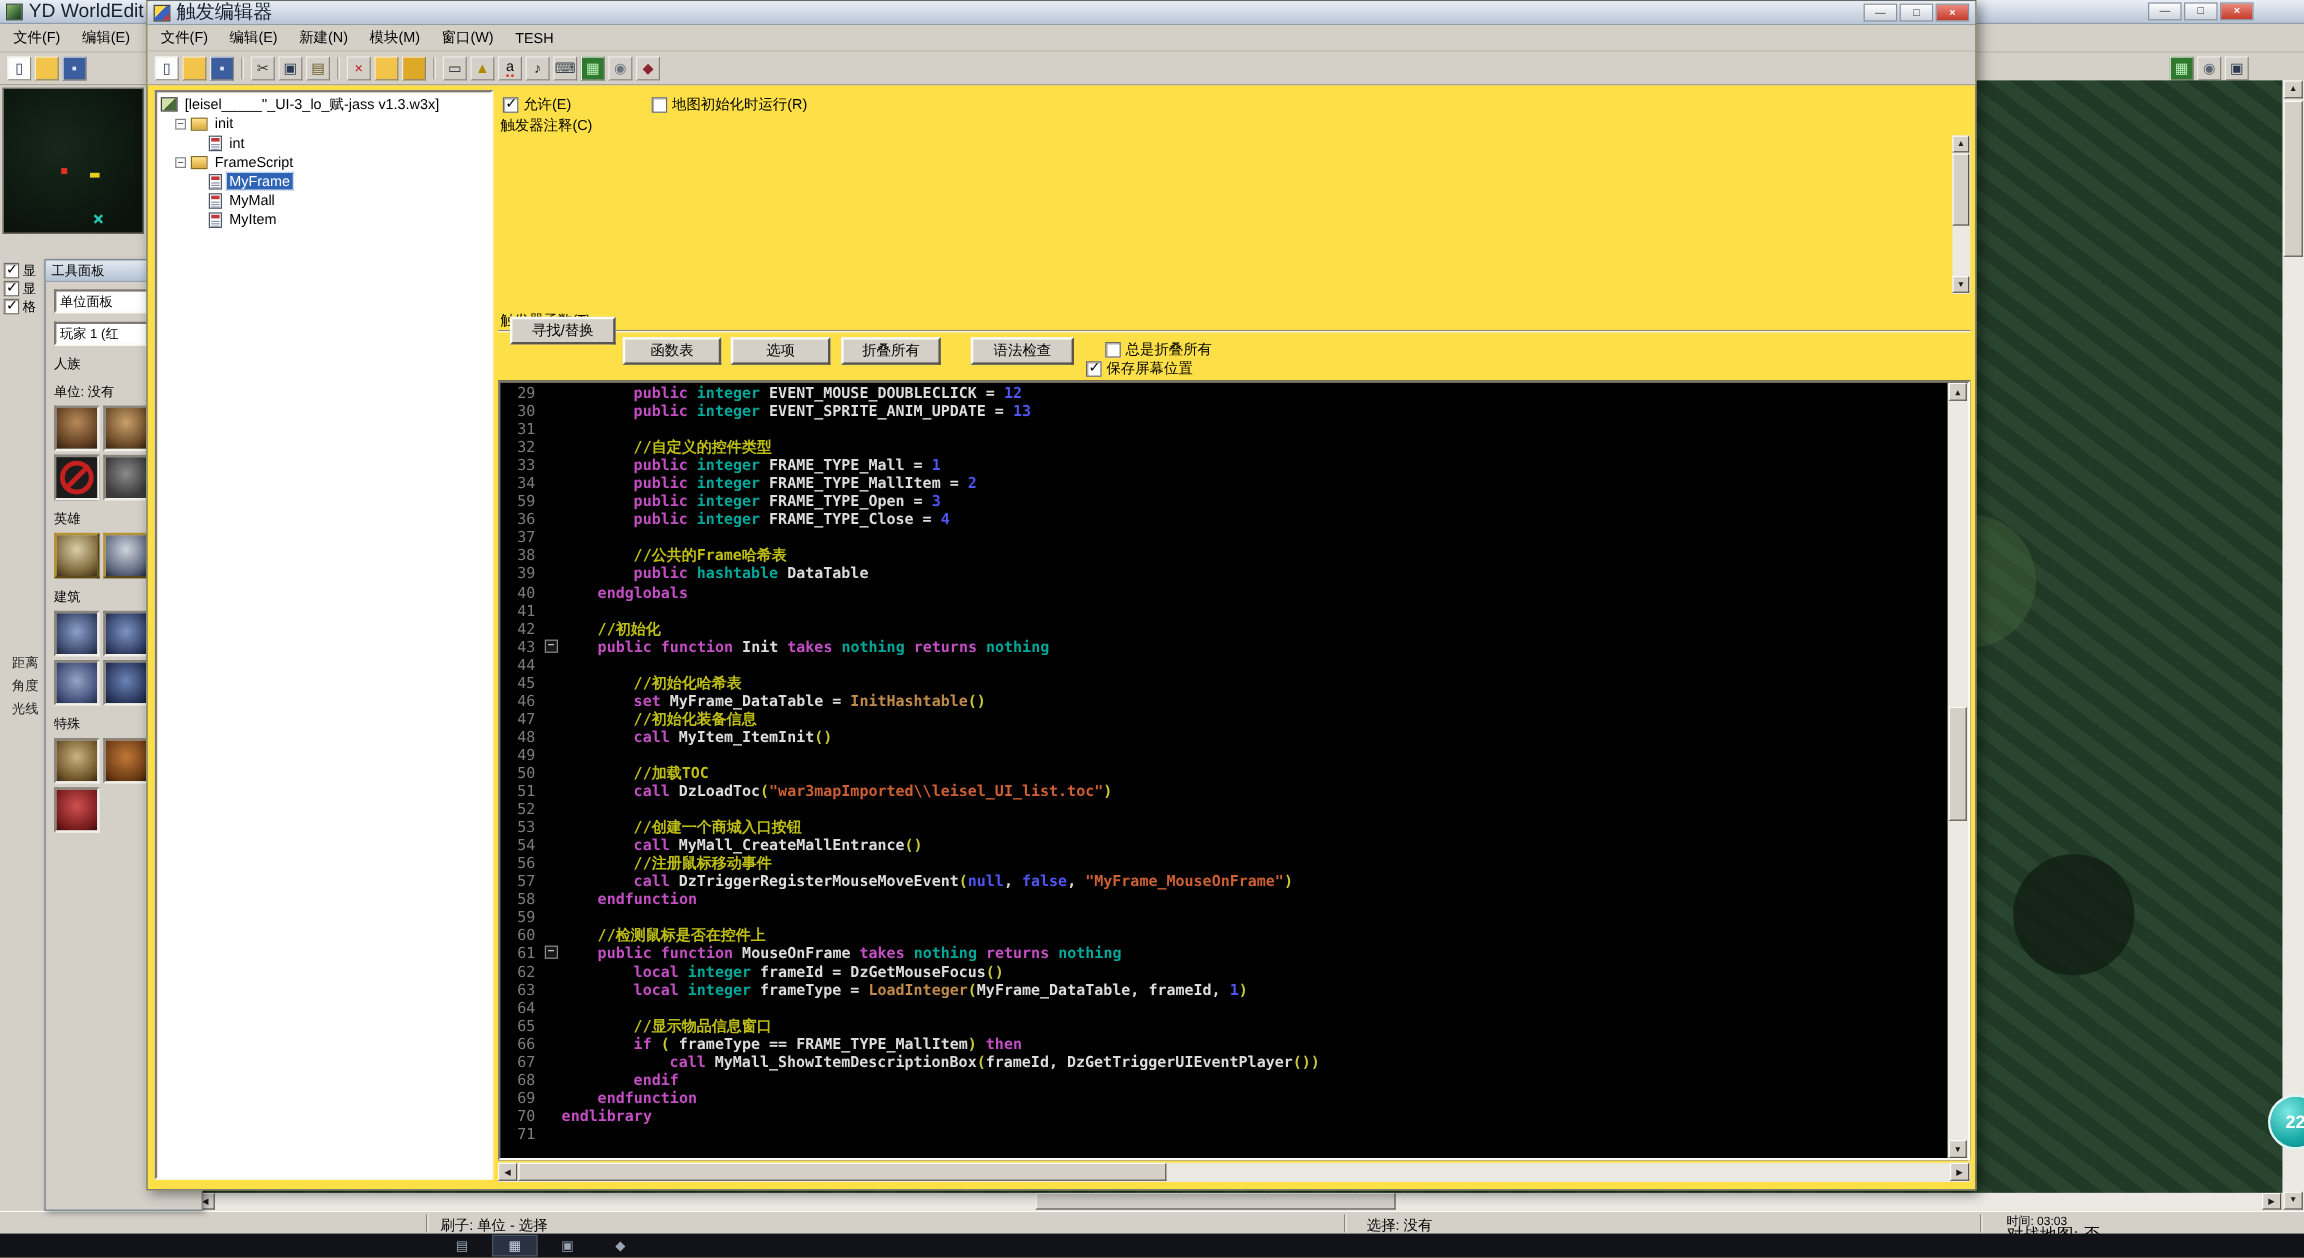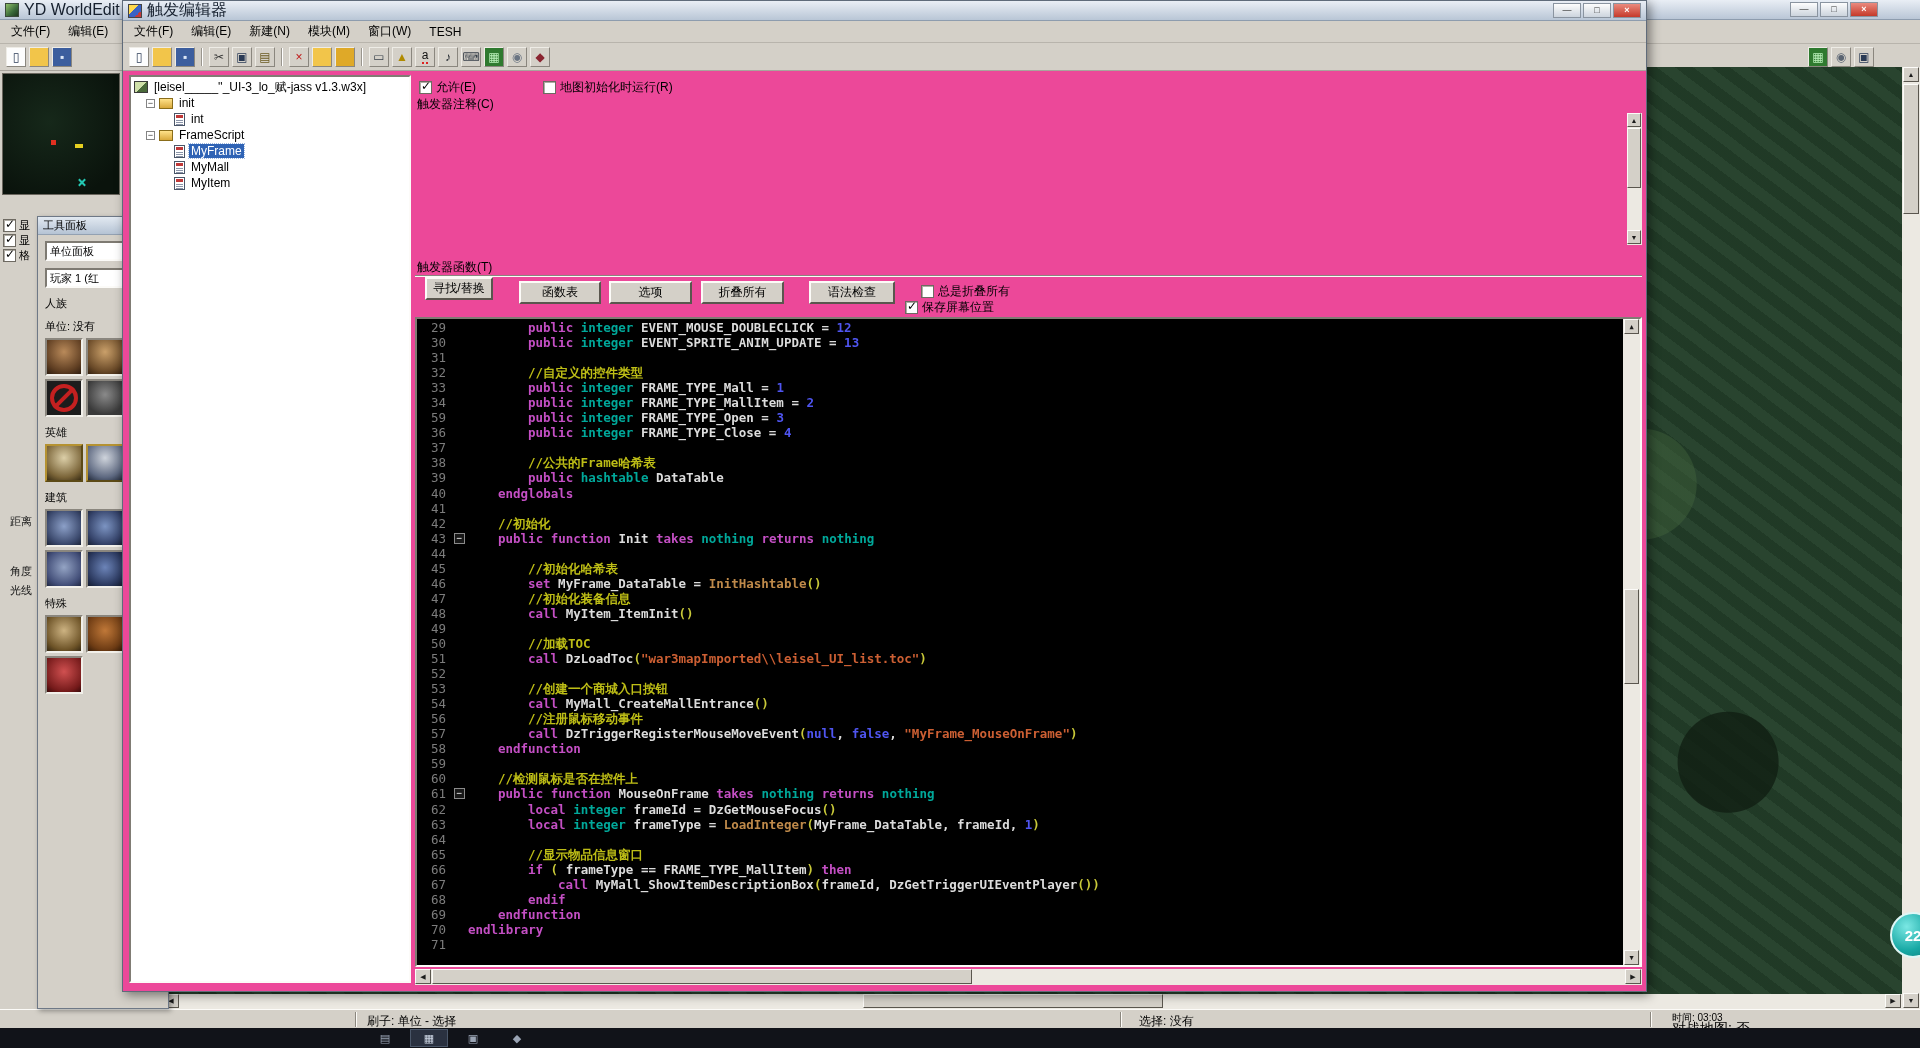--- a/index.html
+++ b/index.html
@@ -58,21 +58,21 @@
 .pi.hero-1{background:radial-gradient(circle at 50% 35%,#dccfa8,#7a6438 70%,#382c14);border-color:#b59232 #5c4a16 #5c4a16 #b59232}
 .pi.hero-2{background:radial-gradient(circle at 50% 35%,#cfd4dc,#5d6880 70%,#242c3c);border-color:#b59232 #5c4a16 #5c4a16 #b59232}
 .pi.bld-1{background:radial-gradient(circle at 50% 45%,#8ca0c8,#3c4a6e 70%,#1c2438)}
 .pi.bld-2{background:radial-gradient(circle at 50% 45%,#7c94c2,#35436a 70%,#182034)}
 .pi.bld-3{background:radial-gradient(circle at 50% 45%,#94a4c4,#44507a 70%,#202844)}
 .pi.bld-4{background:radial-gradient(circle at 50% 45%,#6c84b8,#2c3a60 70%,#141c30)}
 .pi.spc-1{background:radial-gradient(circle at 50% 40%,#cdb382,#6e5428 72%,#352812)}
 .pi.spc-2{background:radial-gradient(circle at 50% 40%,#c07838,#6e3c14 72%,#351c08)}
 .pi.spc-3{background:radial-gradient(circle at 50% 40%,#d05050,#741a1a 75%,#380a0a)}
 
-#trigger-window{left:122px;top:0;width:1525px;height:992px;background:#ec4899;border:1px solid #5f6b7a;box-shadow:3px 3px 10px rgba(0,0,0,.45);position:absolute;z-index:20}
+#trigger-window{left:122px;top:0;width:1525px;height:992px;background:#fde047;border:1px solid #5f6b7a;box-shadow:3px 3px 10px rgba(0,0,0,.45);position:absolute;z-index:20}
 .te-ico{width:14px;height:14px;margin:0 5px;flex:none;background:linear-gradient(135deg,#ffd94a 0 40%,#3a62c4 40% 75%,#c43a3a 75%);border:1px solid #444}
 
 #tree-panel{position:absolute;left:6px;top:74px;width:282px;height:908px;background:#fff;border:2px solid;border-color:#807c74 #fcfbf8 #fcfbf8 #807c74;padding:2px 0 0 3px;font-size:12px;overflow:hidden}
 .trow{display:flex;align-items:center;height:16px;white-space:nowrap}
 .trow.lvl1{padding-left:12px}
 .trow.lvl2{padding-left:40px}
 .texp{width:9px;height:9px;border:1px solid #848484;background:#fff;font-size:9px;line-height:7px;text-align:center;margin-right:4px;color:#333;flex:none}
 .tico-map{width:14px;height:12px;background:linear-gradient(135deg,#cfe0a8 0 50%,#4a6a3a 50%);border:1px solid #3a3a3a;margin-right:4px;flex:none}
 .tico-folder{width:14px;height:11px;background:linear-gradient(#ffe28a,#d9a93c);border:1px solid #8a6d1a;margin-right:4px;flex:none}
 .tico-doc{width:11px;height:13px;background:#fff;border:1px solid #4a5568;margin-right:4px;position:relative;flex:none}
@@ -159,21 +159,21 @@
     </div>
   <div class="wcheck" style="left:3px;top:233px">
       <span class="cbbox checked"></span>
       <span>显</span>
     </div>
   <div class="wcheck" style="left:3px;top:248px">
       <span class="cbbox checked"></span>
       <span>格</span>
     </div>
 
-  <div class="left-label" style="left:10px;top:514px">距离</div>
+  <div class="left-label" style="left:10px;top:545px">距离</div>
   <div class="left-label" style="left:10px;top:564px">角度</div>
   <div class="left-label" style="left:10px;top:583px">光线</div>
 
   <div id="palette">
     <div class="pal-title">
         <span>工具面板</span>
       </div>
     <div class="pal-body">
       <div class="combo">
         <span class="combo-txt">单位面板</span>
@@ -351,21 +351,21 @@
     <div class="glabel" style="left:294px;top:95px">触发器注释(C)</div>
     <div class="strack" style="left:1504px;top:112px;width:15px;height:132px">
       <div class="sbtn" style="left:0;top:0;width:14px;height:14px">▲</div>
       <div class="sthumb" style="left:0;top:15px;width:14px;height:60px"></div>
       <div class="sbtn" style="left:0;top:117px;width:14px;height:14px">▼</div>
     </div>
 
     <div class="glabel" style="left:294px;top:258px">触发器函数(T)</div>
     <div class="groove" style="left:292px;top:274px;width:1227px"></div>
     <div>
-        <button class="cbtn" style="left: 302px; top: 276px; width: 68px;">寻找/替换</button>
+        <button class="cbtn" style="left: 302px; top: 263px; width: 88px;">寻找/替换</button>
         <button class="cbtn" style="left: 396px; top: 280px; width: 82px;">函数表</button>
         <button class="cbtn" style="left: 486px; top: 280px; width: 83px;">选项</button>
         <button class="cbtn" style="left: 578px; top: 280px; width: 83px;">折叠所有</button>
         <button class="cbtn" style="left: 686px; top: 280px; width: 86px;">语法检查</button>
       </div>
     <div class="cb" style="left:798px;top:282px">
       <span class="cbbox"></span>
       <span>总是折叠所有</span>
     </div>
     <div class="cb" style="left:782px;top:298px">

